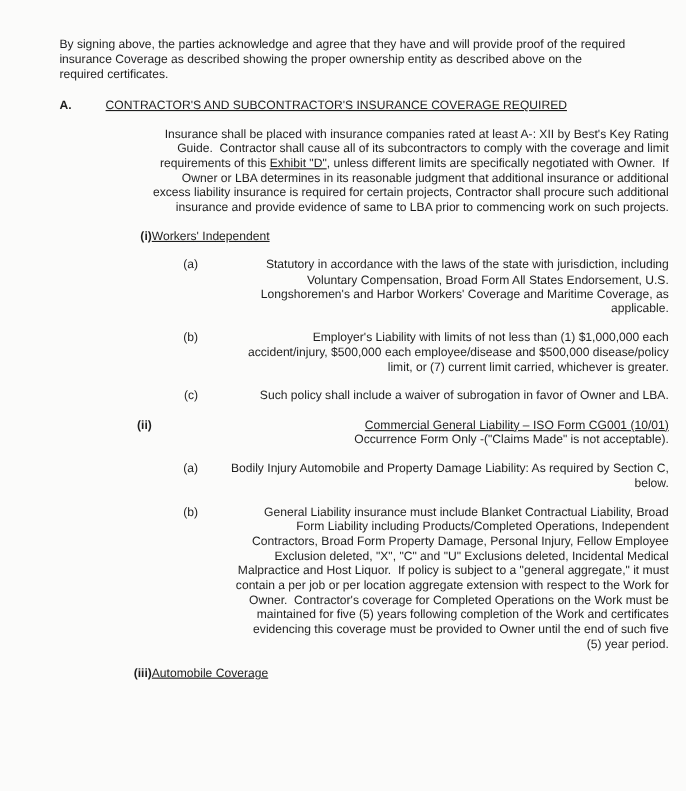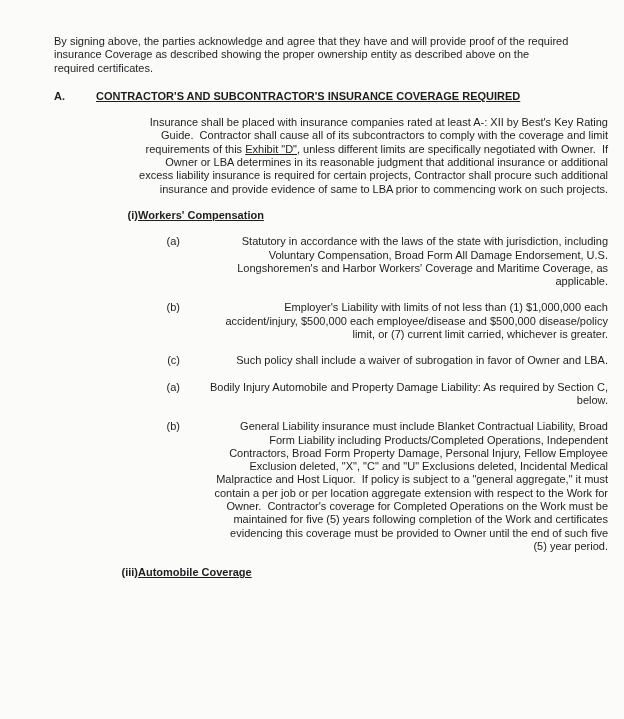--- a/index.html
+++ b/index.html
@@ -31,21 +31,21 @@
     display: flex;
     align-items: flex-start;
   }
   .row .para, .row .content { flex: 1; min-width: 0; }
   .num {
     flex: 0 0 42px;
     width: 42px;
   }
   .bold { font-weight: bold; }
   .heading {
-    font-weight: bold;
+    font-weight: normal;
     text-decoration: underline;
     font-size: 11px;
     line-height: 13.3px;
     margin: 0;
   }
   .u { text-decoration: underline; }
   .indent { margin-left: 42px; text-align: right; }
   .mt { margin-top: 13px; }
   .mt-lg { margin-top: 15px; }
 </style>
@@ -67,42 +67,49 @@
 
     <p class="para mt"><span>Insurance shall be placed with insurance companies rated at least A-: XII by Best's Key Rating
 Guide.  Contractor shall cause all of its subcontractors to comply with the coverage and limit
 requirements of this </span><span class="u">Exhibit "D"</span><span>, unless different limits are specifically negotiated with Owner.  If
 Owner or LBA determines in its reasonable judgment that additional insurance or additional
 excess liability insurance is required for certain projects, Contractor shall procure such additional
 insurance and provide evidence of same to LBA prior to commencing work on such projects.</span></p>
 
     <div class="row mt">
       <span class="num bold">(i)</span>
-      <h2 class="heading">Workers' Compensation</h2>
+      <h2 class="heading">Workers' Independent</h2>
     </div>
     <div class="indent">
       <div class="row mt">
         <span class="num">(a)</span>
         <p class="para">Statutory in accordance with the laws of the state with jurisdiction, including
-Voluntary Compensation, Broad Form All Damage Endorsement, U.S.
+Voluntary Compensation, Broad Form All States Endorsement, U.S.
 Longshoremen's and Harbor Workers' Coverage and Maritime Coverage, as
 applicable.</p>
       </div>
       <div class="row mt">
         <span class="num">(b)</span>
         <p class="para">Employer's Liability with limits of not less than (1) $1,000,000 each
 accident/injury, $500,000 each employee/disease and $500,000 disease/policy
 limit, or (7) current limit carried, whichever is greater.</p>
       </div>
       <div class="row mt">
         <span class="num">(c)</span>
         <p class="para">Such policy shall include a waiver of subrogation in favor of Owner and LBA.</p>
       </div>
     </div>
 
+    <div class="row mt">
+      <span class="num bold">(ii)</span>
+      <div class="content">
+        <h2 class="heading">Commercial General Liability – ISO Form CG001 (10/01)</h2>
+        <p class="para">Occurrence Form Only -("Claims Made" is not acceptable).</p>
+      </div>
+    </div>
     <div class="indent">
       <div class="row mt">
         <span class="num">(a)</span>
         <p class="para">Bodily Injury Automobile and Property Damage Liability: As required by Section C,
 below.</p>
       </div>
       <div class="row mt">
         <span class="num">(b)</span>
         <p class="para">General Liability insurance must include Blanket Contractual Liability, Broad
 Form Liability including Products/Completed Operations, Independent

